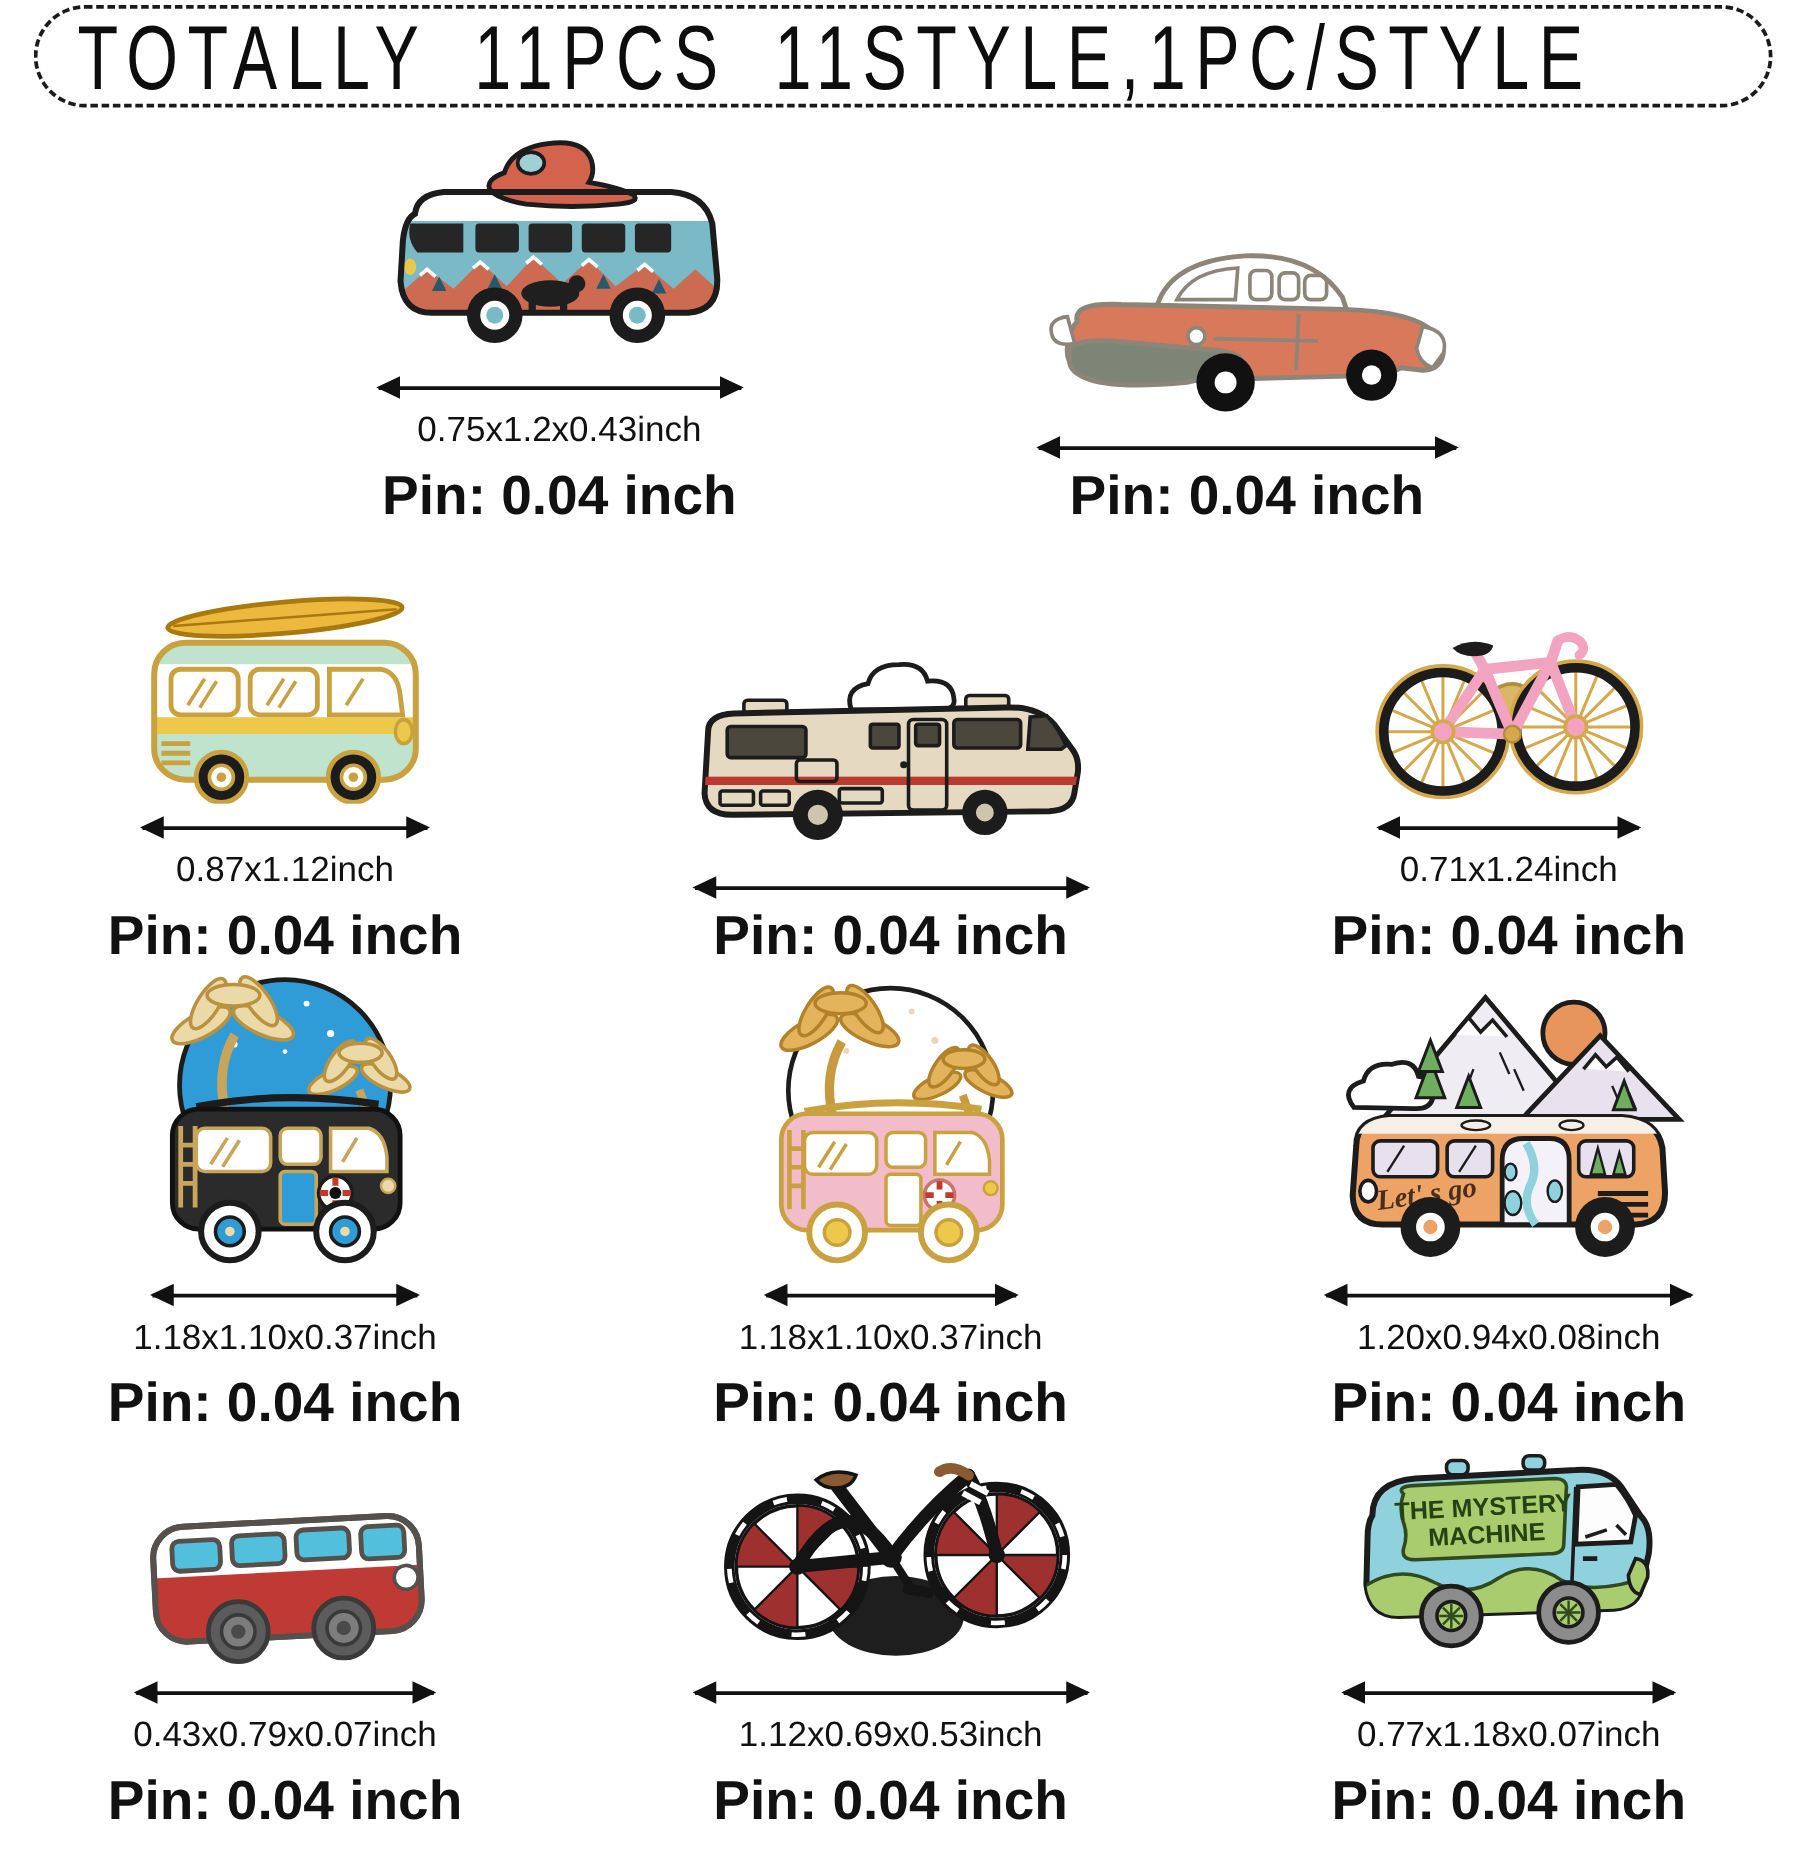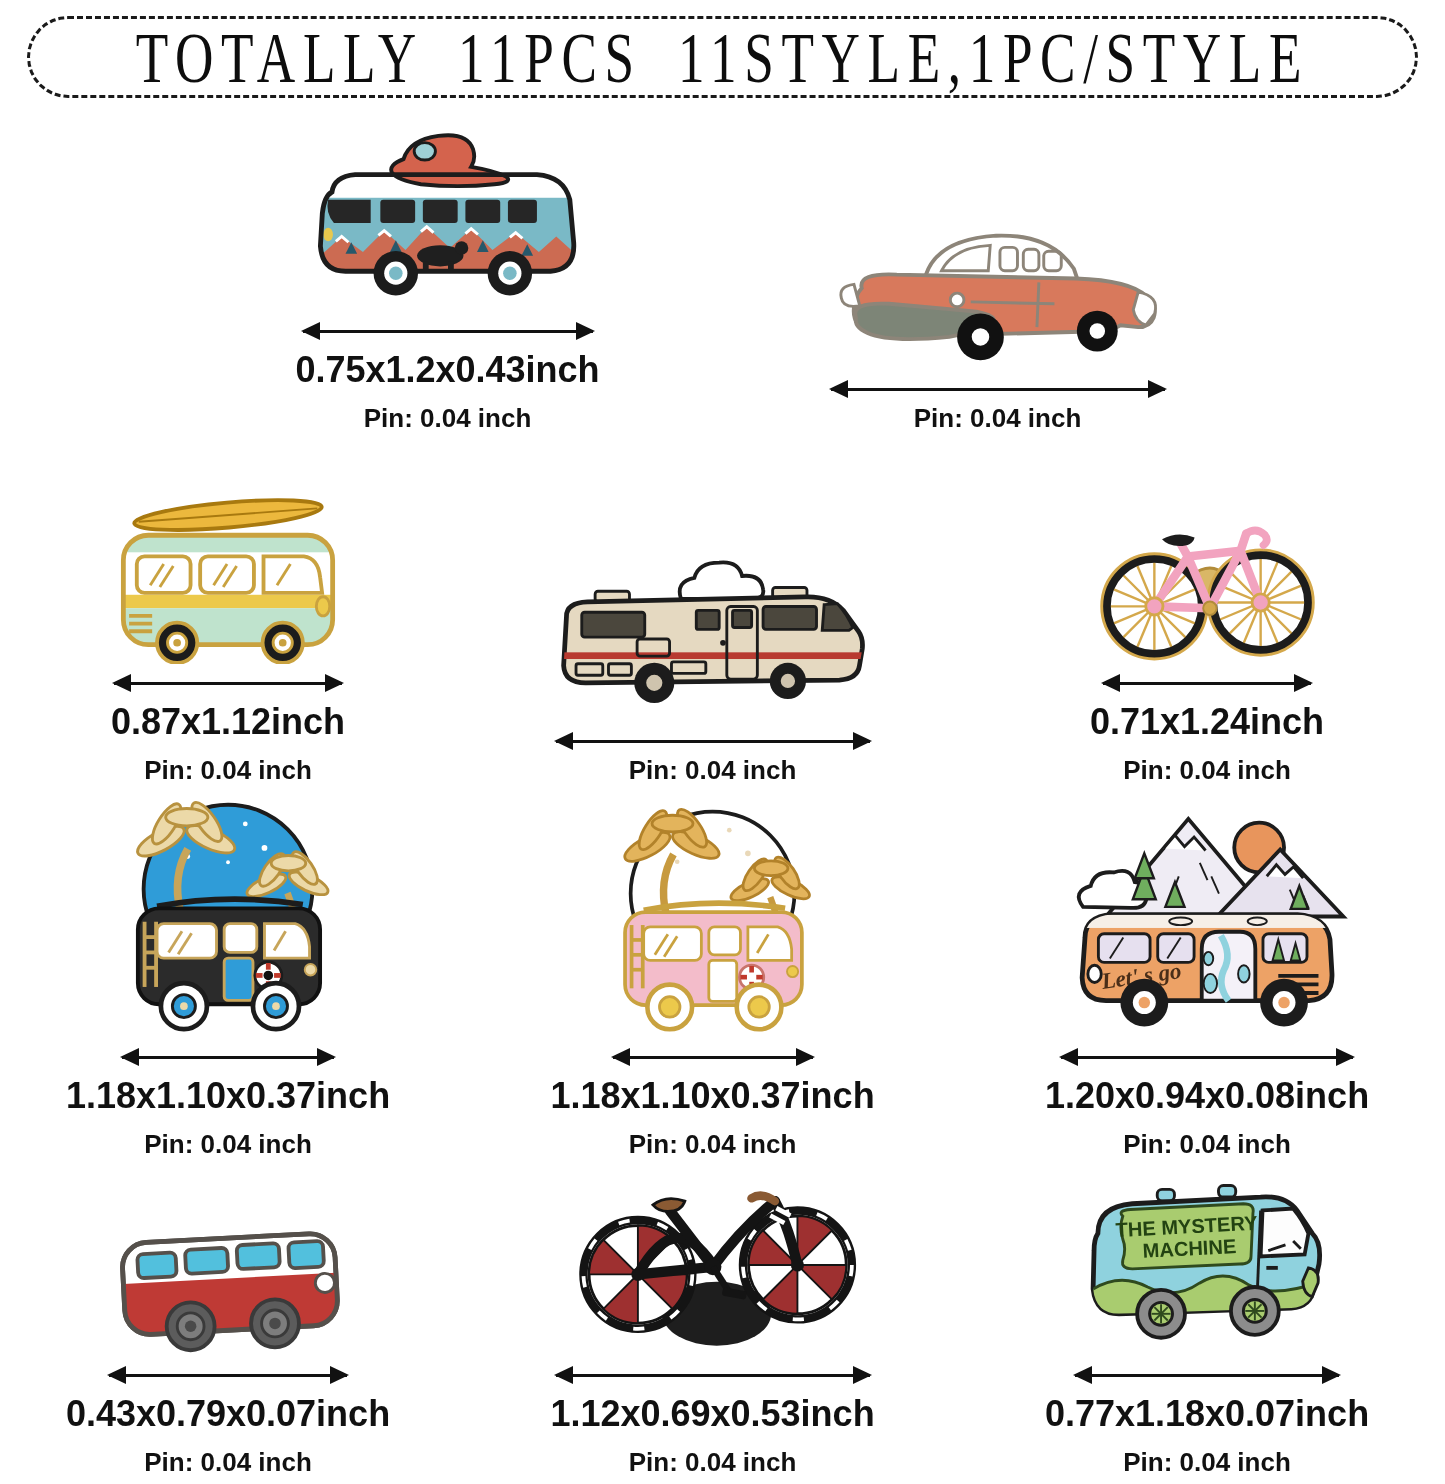--- a/index.html
+++ b/index.html
@@ -1,23 +1,23 @@
 <!DOCTYPE html>
 <html><head>
 <meta charset="utf-8">
 <style>
   html,body{margin:0;padding:0;}
   body{
     width:1445px;height:1484px;background:#ffffff;
     font-family:"Liberation Sans",sans-serif;color:#111;overflow:hidden;
   }
   .title-box{
-    margin:16px auto 0;width:1385px;height:76px;
+    margin:4px auto 0;width:1385px;height:76px;
     border:3px dashed #1a1a1a;border-radius:42px;
-    display:flex;align-items:center;justify-content:center;font-family:Liberation Serif, serif;
+    display:flex;align-items:center;justify-content:flex-start;
   }
   .title-text{
     font-size:56px;font-weight:400;letter-spacing:8px;word-spacing:16px;
     white-space:nowrap;transform:scale(0.95,1.3);color:#0d0d0d;
   }
   .row{display:flex;align-items:flex-end;}
   .row1{height:340px;justify-content:center;gap:70px;}
   .row2{height:352px;justify-content:space-between;padding:0 28px;}
   .row3{height:374px;justify-content:space-between;padding:0 28px;}
   .row4{height:318px;justify-content:space-between;padding:0 28px;}
@@ -30,22 +30,22 @@
     position:relative;height:3px;background:#111;margin-top:18px;
   }
   .dim-arrow::before{
     content:"";position:absolute;left:-2px;top:-8px;width:0;height:0;
     border-right:19px solid #111;border-top:9px solid transparent;border-bottom:9px solid transparent;
   }
   .dim-arrow::after{
     content:"";position:absolute;right:-2px;top:-8px;width:0;height:0;
     border-left:19px solid #111;border-top:9px solid transparent;border-bottom:9px solid transparent;
   }
-  .size-label{font-size:36px;font-weight:700;margin-top:16px;white-space:nowrap;}
-  .pin-label{font-size:26px;font-weight:700;margin-top:12px;white-space:nowrap;}
+  .size-label{font-size:28px;font-weight:400;margin-top:16px;white-space:nowrap;}
+  .pin-label{font-size:44px;font-weight:700;margin-top:12px;white-space:nowrap;}
   svg{display:block;}
 </style>
 </head>
 <body>
 
 <div class="title-box">
   <div class="title-text">TOTALLY 11PCS 11STYLE,1PC/STYLE</div>
 </div>
 
 <div class="row row1">

